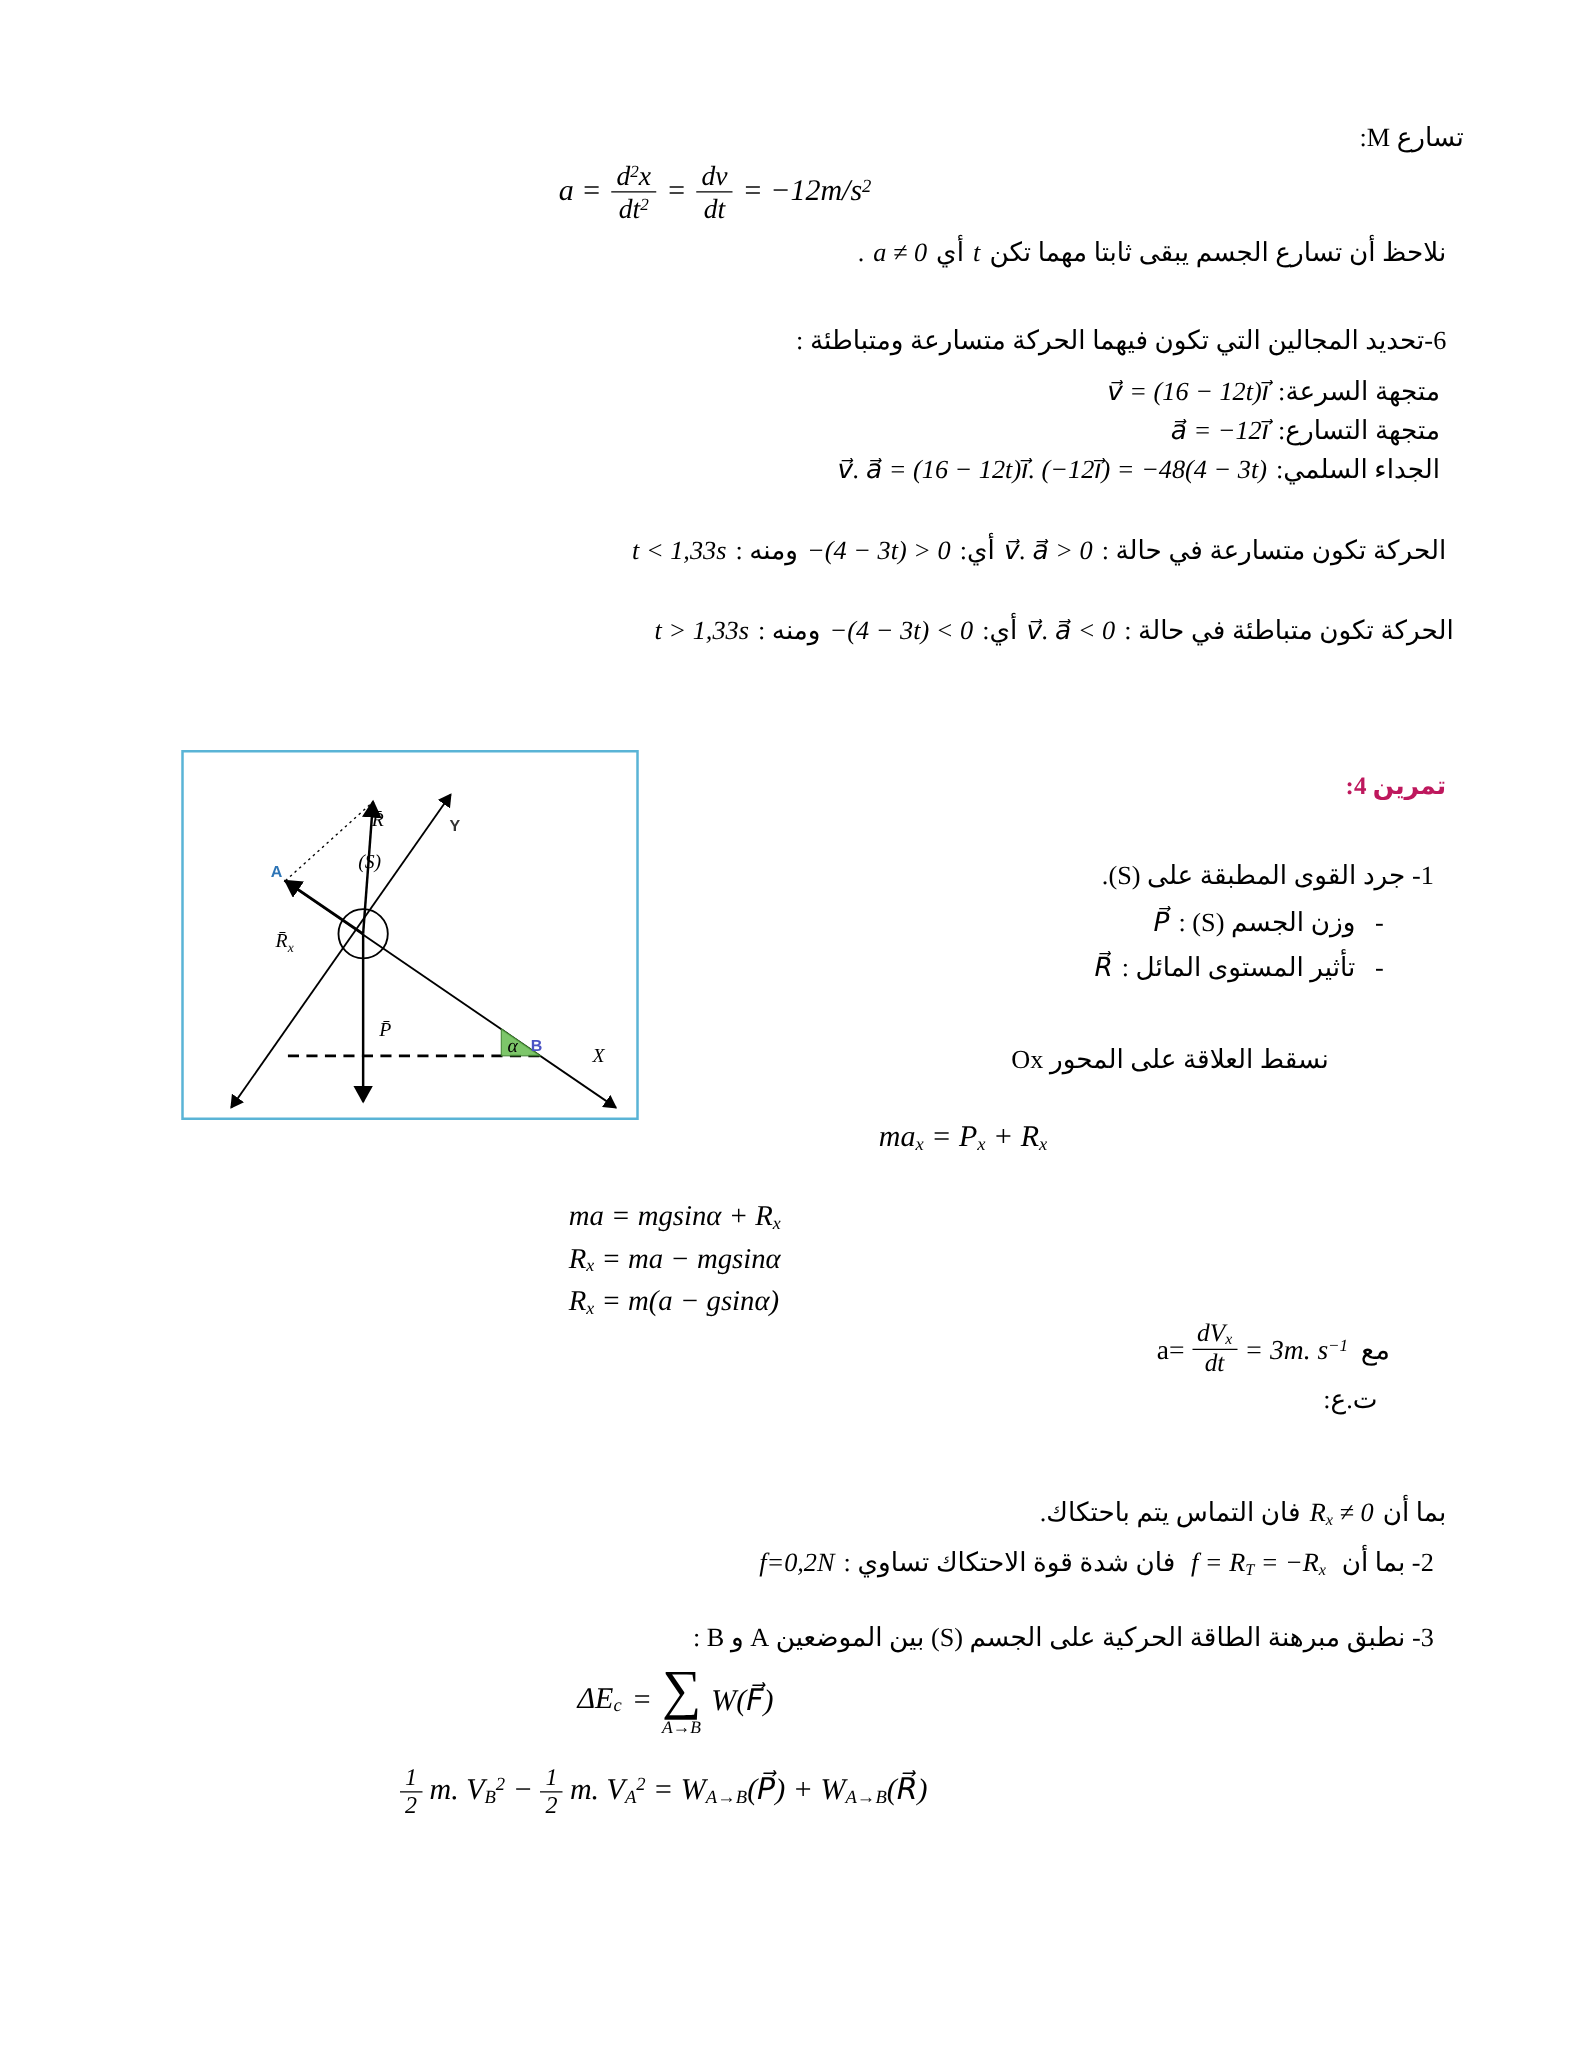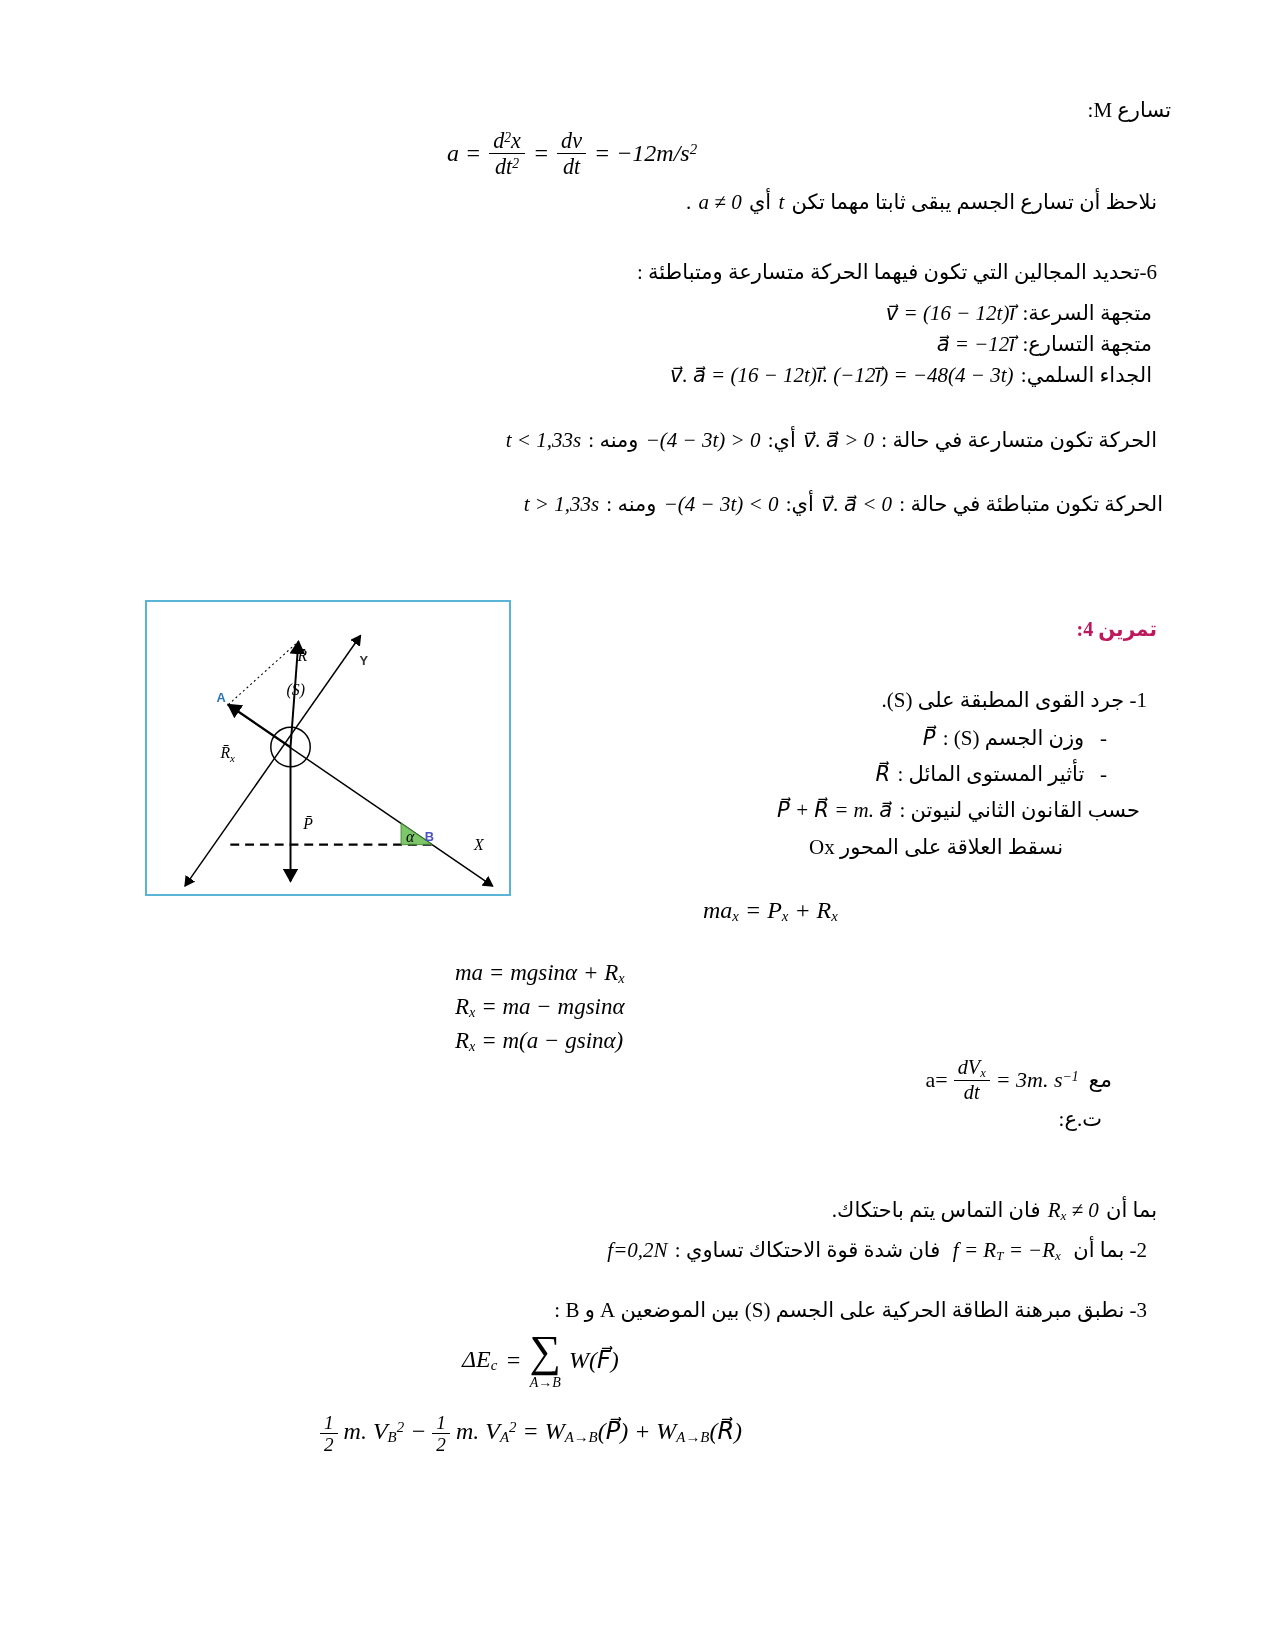--- a/index.html
+++ b/index.html
@@ -112,21 +112,20 @@
       <text x="262" y="243" class="svg-serif" font-size="13" fill="#9c0006">α</text>
       <text x="331" y="251" class="svg-serif">X</text>
     </svg>
   </div>
 
   <p class="ar red" style="top:616px; right:118px;">تمرين 4:</p>
 
   <p class="ar" style="top:686px; right:128px;">1- جرد القوى المطبقة على (S).</p>
   <p class="ar" style="top:724px; right:168px;">- &nbsp;&nbsp;وزن الجسم (S) : <i>P⃗</i></p>
   <p class="ar" style="top:760px; right:168px;">- &nbsp;&nbsp;تأثير المستوى المائل : <i>R⃗</i></p>
-  <p class="ar" style="top:796px; right:135px;">حسب القانون الثاني لنيوتن : <i>P⃗ + R⃗ = m. a⃗</i></p>
   <p class="ar" style="top:833px; right:212px;">نسقط العلاقة على المحور Ox</p>
 
   <div class="eq-html" style="top:897px; left:703px;">ma<sub>x</sub> = P<sub>x</sub> + R<sub>x</sub></div>
 
   <div class="eq-html" style="top:960px; left:455px; font-size:23px;">ma = mgsinα + R<sub>x</sub></div>
   <div class="eq-html" style="top:994px; left:455px; font-size:23px;">R<sub>x</sub> = ma − mgsinα</div>
   <div class="eq-html" style="top:1028px; left:455px; font-size:23px;">R<sub>x</sub> = m(a − gsinα)</div>
 
   <div class="with-line" style="top:1056px; right:163px;">
     <span>مع</span>

